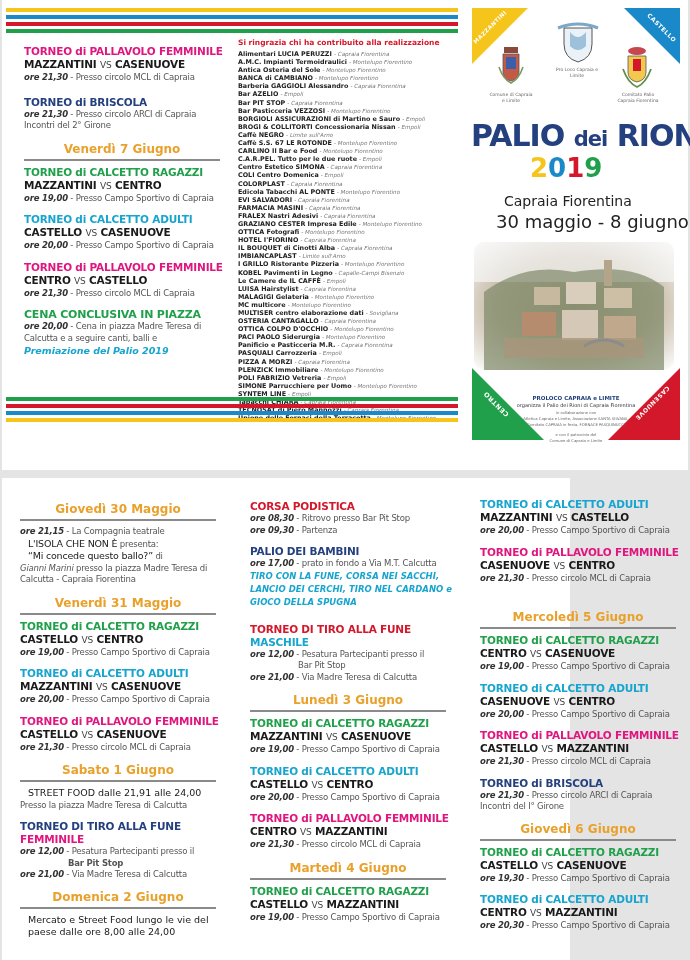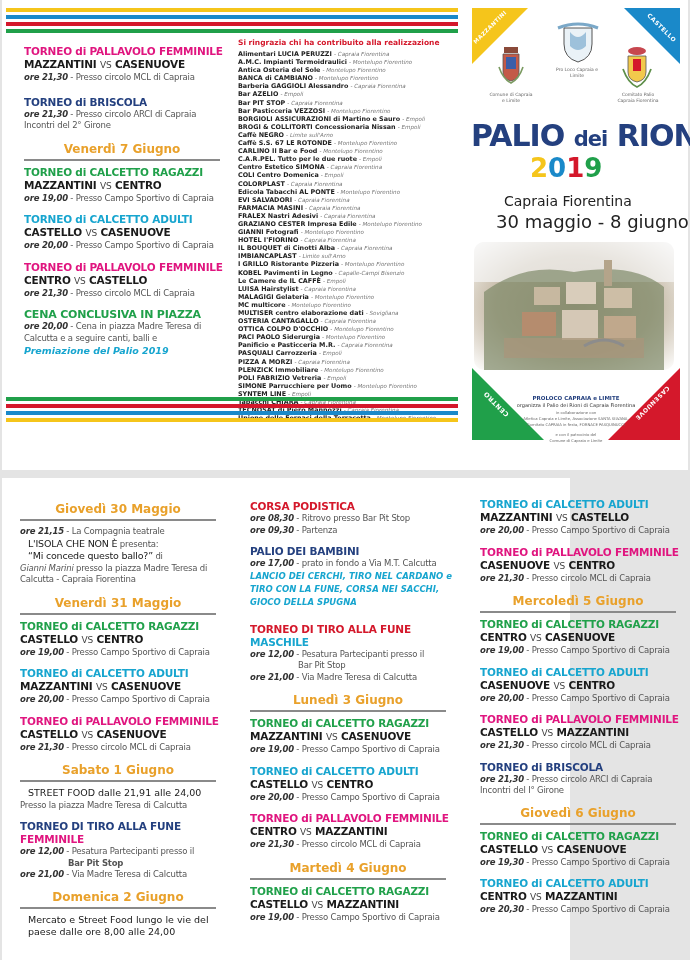--- a/index.html
+++ b/index.html
@@ -103,21 +103,21 @@
         <div class="sponsor"><b>CARLINO Il Bar e Food</b> <i>- <span>Montelupo Fiorentino</span></i></div>
         <div class="sponsor"><b>C.A.R.PEL. Tutto per le due ruote</b> <i>- <span>Empoli</span></i></div>
         <div class="sponsor"><b>Centro Estetico SIMONA</b> <i>- <span>Capraia Fiorentina</span></i></div>
         <div class="sponsor"><b>COLI Centro Domenica</b> <i>- <span>Empoli</span></i></div>
         <div class="sponsor"><b>COLORPLAST</b> <i>- <span>Capraia Fiorentina</span></i></div>
         <div class="sponsor"><b>Edicola Tabacchi AL PONTE</b> <i>- <span>Montelupo Fiorentino</span></i></div>
         <div class="sponsor"><b>EVI SALVADORI</b> <i>- <span>Capraia Fiorentina</span></i></div>
         <div class="sponsor"><b>FARMACIA MASINI</b> <i>- <span>Capraia Fiorentina</span></i></div>
         <div class="sponsor"><b>FRALEX Nastri Adesivi</b> <i>- <span>Capraia Fiorentina</span></i></div>
         <div class="sponsor"><b>GRAZIANO CESTER Impresa Edile</b> <i>- <span>Montelupo Fiorentino</span></i></div>
-        <div class="sponsor"><b>GIANNI Fotografi</b> <i>- <span>Montelupo Fiorentino</span></i></div>
+        <div class="sponsor"><b>OTTICA Fotografi</b> <i>- <span>Montelupo Fiorentino</span></i></div>
         <div class="sponsor"><b>HOTEL I'FIORINO</b> <i>- <span>Capraia Fiorentina</span></i></div>
         <div class="sponsor"><b>IL BOUQUET di Cinotti Alba</b> <i>- <span>Capraia Fiorentina</span></i></div>
         <div class="sponsor"><b>IMBIANCAPLAST</b> <i>- <span>Limite sull'Arno</span></i></div>
         <div class="sponsor"><b>I GRILLO Ristorante Pizzeria</b> <i>- <span>Montelupo Fiorentino</span></i></div>
         <div class="sponsor"><b>KOBEL Pavimenti in Legno</b> <i>- <span>Capalle-Campi Bisenzio</span></i></div>
         <div class="sponsor"><b>Le Camere de IL CAFFÈ</b> <i>- <span>Empoli</span></i></div>
         <div class="sponsor"><b>LUISA Hairstylist</b> <i>- <span>Capraia Fiorentina</span></i></div>
         <div class="sponsor"><b>MALAGIGI Gelateria</b> <i>- <span>Montelupo Fiorentino</span></i></div>
         <div class="sponsor"><b>MC multicore</b> <i>- <span>Montelupo Fiorentino</span></i></div>
         <div class="sponsor"><b>MULTISER centro elaborazione dati</b> <i>- <span>Sovigliana</span></i></div>
@@ -276,22 +276,22 @@
 
   <div class="col" style="left:248px;top:22px;width:212px;">
     <div class="ev">
       <div class="ev-title c-red">CORSA PODISTICA</div>
       <div class="ev-line"><span class="t">ore 08,30</span><span> - Ritrovo presso Bar Pit Stop</span></div>
       <div class="ev-line"><span class="t">ore 09,30</span><span> - Partenza</span></div>
     </div>
     <div class="ev">
       <div class="ev-title c-navy">PALIO DEI BAMBINI</div>
       <div class="ev-line"><span class="t">ore 17,00</span><span> - prato in fondo a Via M.T. Calcutta</span></div>
+      <div class="italic-blue" style="font-size:8.5px">TIRO CON LA FUNE, CORSA NEI SACCHI,</div>
       <div class="italic-blue" style="font-size:8.5px">LANCIO DEI CERCHI, TIRO NEL CARDANO e</div>
-      <div class="italic-blue" style="font-size:8.5px">TIRO CON LA FUNE, CORSA NEI SACCHI,</div>
       <div class="italic-blue" style="font-size:8.5px">GIOCO DELLA SPUGNA</div>
     </div>
     <div class="ev" style="margin-top:14px">
       <div class="ev-title c-red">TORNEO DI TIRO ALLA FUNE</div>
       <div class="ev-title c-cyan">MASCHILE</div>
       <div class="ev-line"><span class="t">ore 12,00</span><span> - Pesatura Partecipanti presso il</span></div>
       <div class="ev-line indent">Bar Pit Stop</div>
       <div class="ev-line"><span class="t">ore 21,00</span><span> - Via Madre Teresa di Calcutta</span></div>
     </div>
 
@@ -329,21 +329,21 @@
           <div class="ev-title c-cyan">TORNEO di CALCETTO ADULTI</div>
           <div class="ev-match"><span>MAZZANTINI</span> <span class="vs">VS</span> <span>CASTELLO</span></div>
           <div class="ev-line"><span class="t">ore 20,00</span><span> - Presso Campo Sportivo di Capraia</span></div>
         </div>
         <div class="ev">
           <div class="ev-title c-pink">TORNEO di PALLAVOLO FEMMINILE</div>
           <div class="ev-match"><span>CASENUOVE</span> <span class="vs">VS</span> <span>CENTRO</span></div>
           <div class="ev-line"><span class="t">ore 21,30</span><span> - Presso circolo MCL di Capraia</span></div>
         </div>
       </div>
-    <div class="day" style="margin-top:10px">Mercoledì 5 Giugno</div>
+    <div class="day" style="margin-top:26px">Mercoledì 5 Giugno</div>
     <div id="wed5">
         <div class="ev">
           <div class="ev-title c-green">TORNEO di CALCETTO RAGAZZI</div>
           <div class="ev-match"><span>CENTRO</span> <span class="vs">VS</span> <span>CASENUOVE</span></div>
           <div class="ev-line"><span class="t">ore 19,00</span><span> - Presso Campo Sportivo di Capraia</span></div>
         </div>
         <div class="ev">
           <div class="ev-title c-cyan">TORNEO di CALCETTO ADULTI</div>
           <div class="ev-match"><span>CASENUOVE</span> <span class="vs">VS</span> <span>CENTRO</span></div>
           <div class="ev-line"><span class="t">ore 20,00</span><span> - Presso Campo Sportivo di Capraia</span></div>

